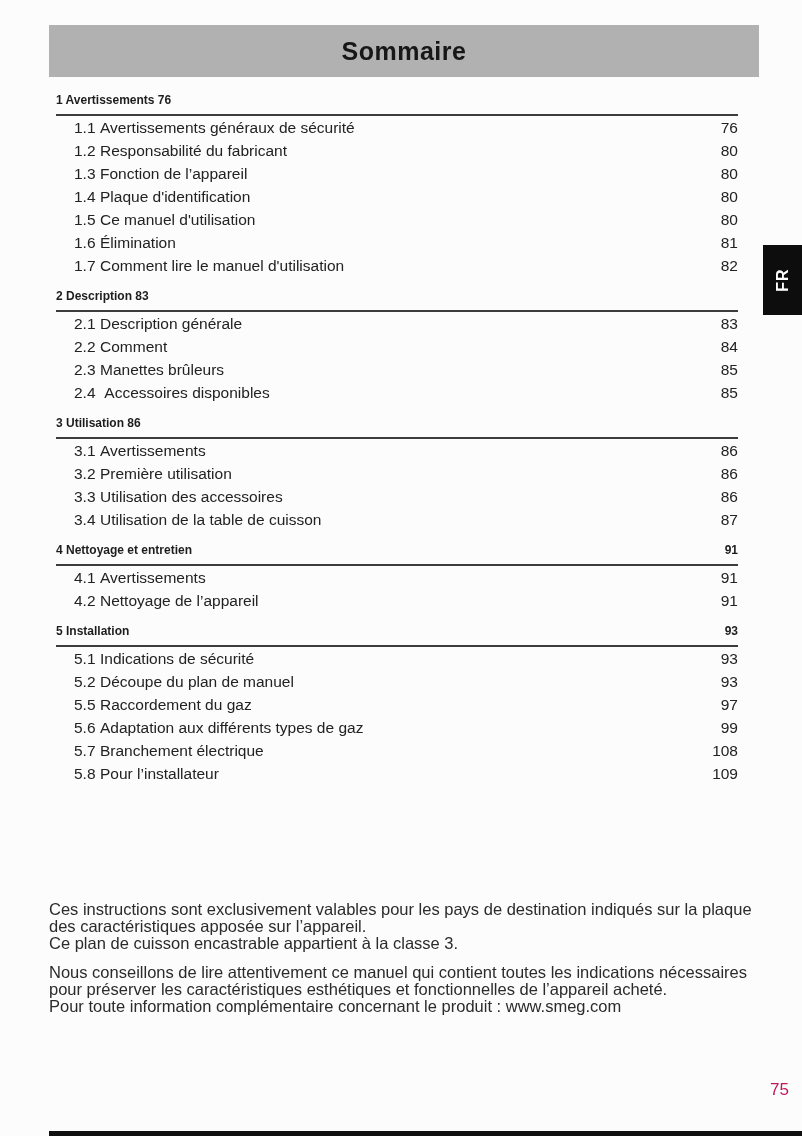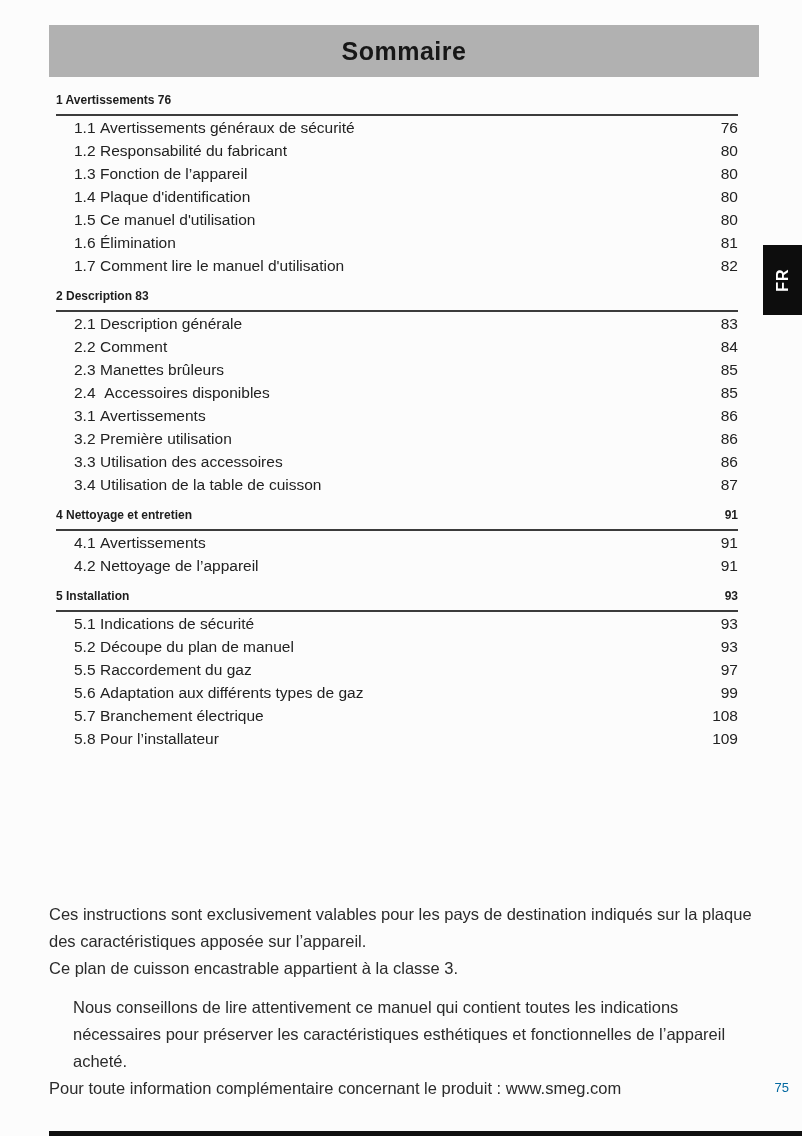--- a/index.html
+++ b/index.html
@@ -41,27 +41,27 @@
   .sec-heading:first-child { margin-top:0; }
   .entry {
     display:flex; font-size:15.5px; line-height:23px;
     padding-left:18px; color:#222222;
   }
   .entry .num { flex:none; width:26px; }
   .entry .title { flex:1; white-space:pre-wrap; }
   .entry .pg { flex:none; }
   .footer {
     position:absolute; left:49px; top:901px; width:704px;
-    color:#2b2b2b; font-size:16.5px; line-height:27px;
+    color:#2b2b2b; font-size:16.5px; line-height:17px;
   }
   .footer p { margin:0; }
-  .footer .p3 { margin-top:12px;margin-left:24px; }
+  .footer .p3 { margin-top:12px; }
   .page-number {
     position:absolute; top:1080px; right:13px;
-    font-size:13px; color:#0369a1;
+    font-size:17px; color:#be185d;
   }
   .bottom-bar {
     position:absolute; left:49px; right:0; bottom:0; height:5px;
     background:#101010;
   }
 </style>
 </head>
 <body>
 
 <div class="page">
@@ -128,20 +128,23 @@
       </div>
       <div class="entry">
         <span class="num">2.3</span>
         <span class="title">Manettes brûleurs</span>
         <span class="pg">85</span>
       </div>
       <div class="entry">
         <span class="num">2.4</span>
         <span class="title"> Accessoires disponibles</span>
         <span class="pg">85</span>
+      </div>
+      <div class="sec-heading">
+        <span>3 Utilisation 86</span>
       </div>
       <div class="entry">
         <span class="num">3.1</span>
         <span class="title">Avertissements</span>
         <span class="pg">86</span>
       </div>
       <div class="entry">
         <span class="num">3.2</span>
         <span class="title">Première utilisation</span>
         <span class="pg">86</span>

